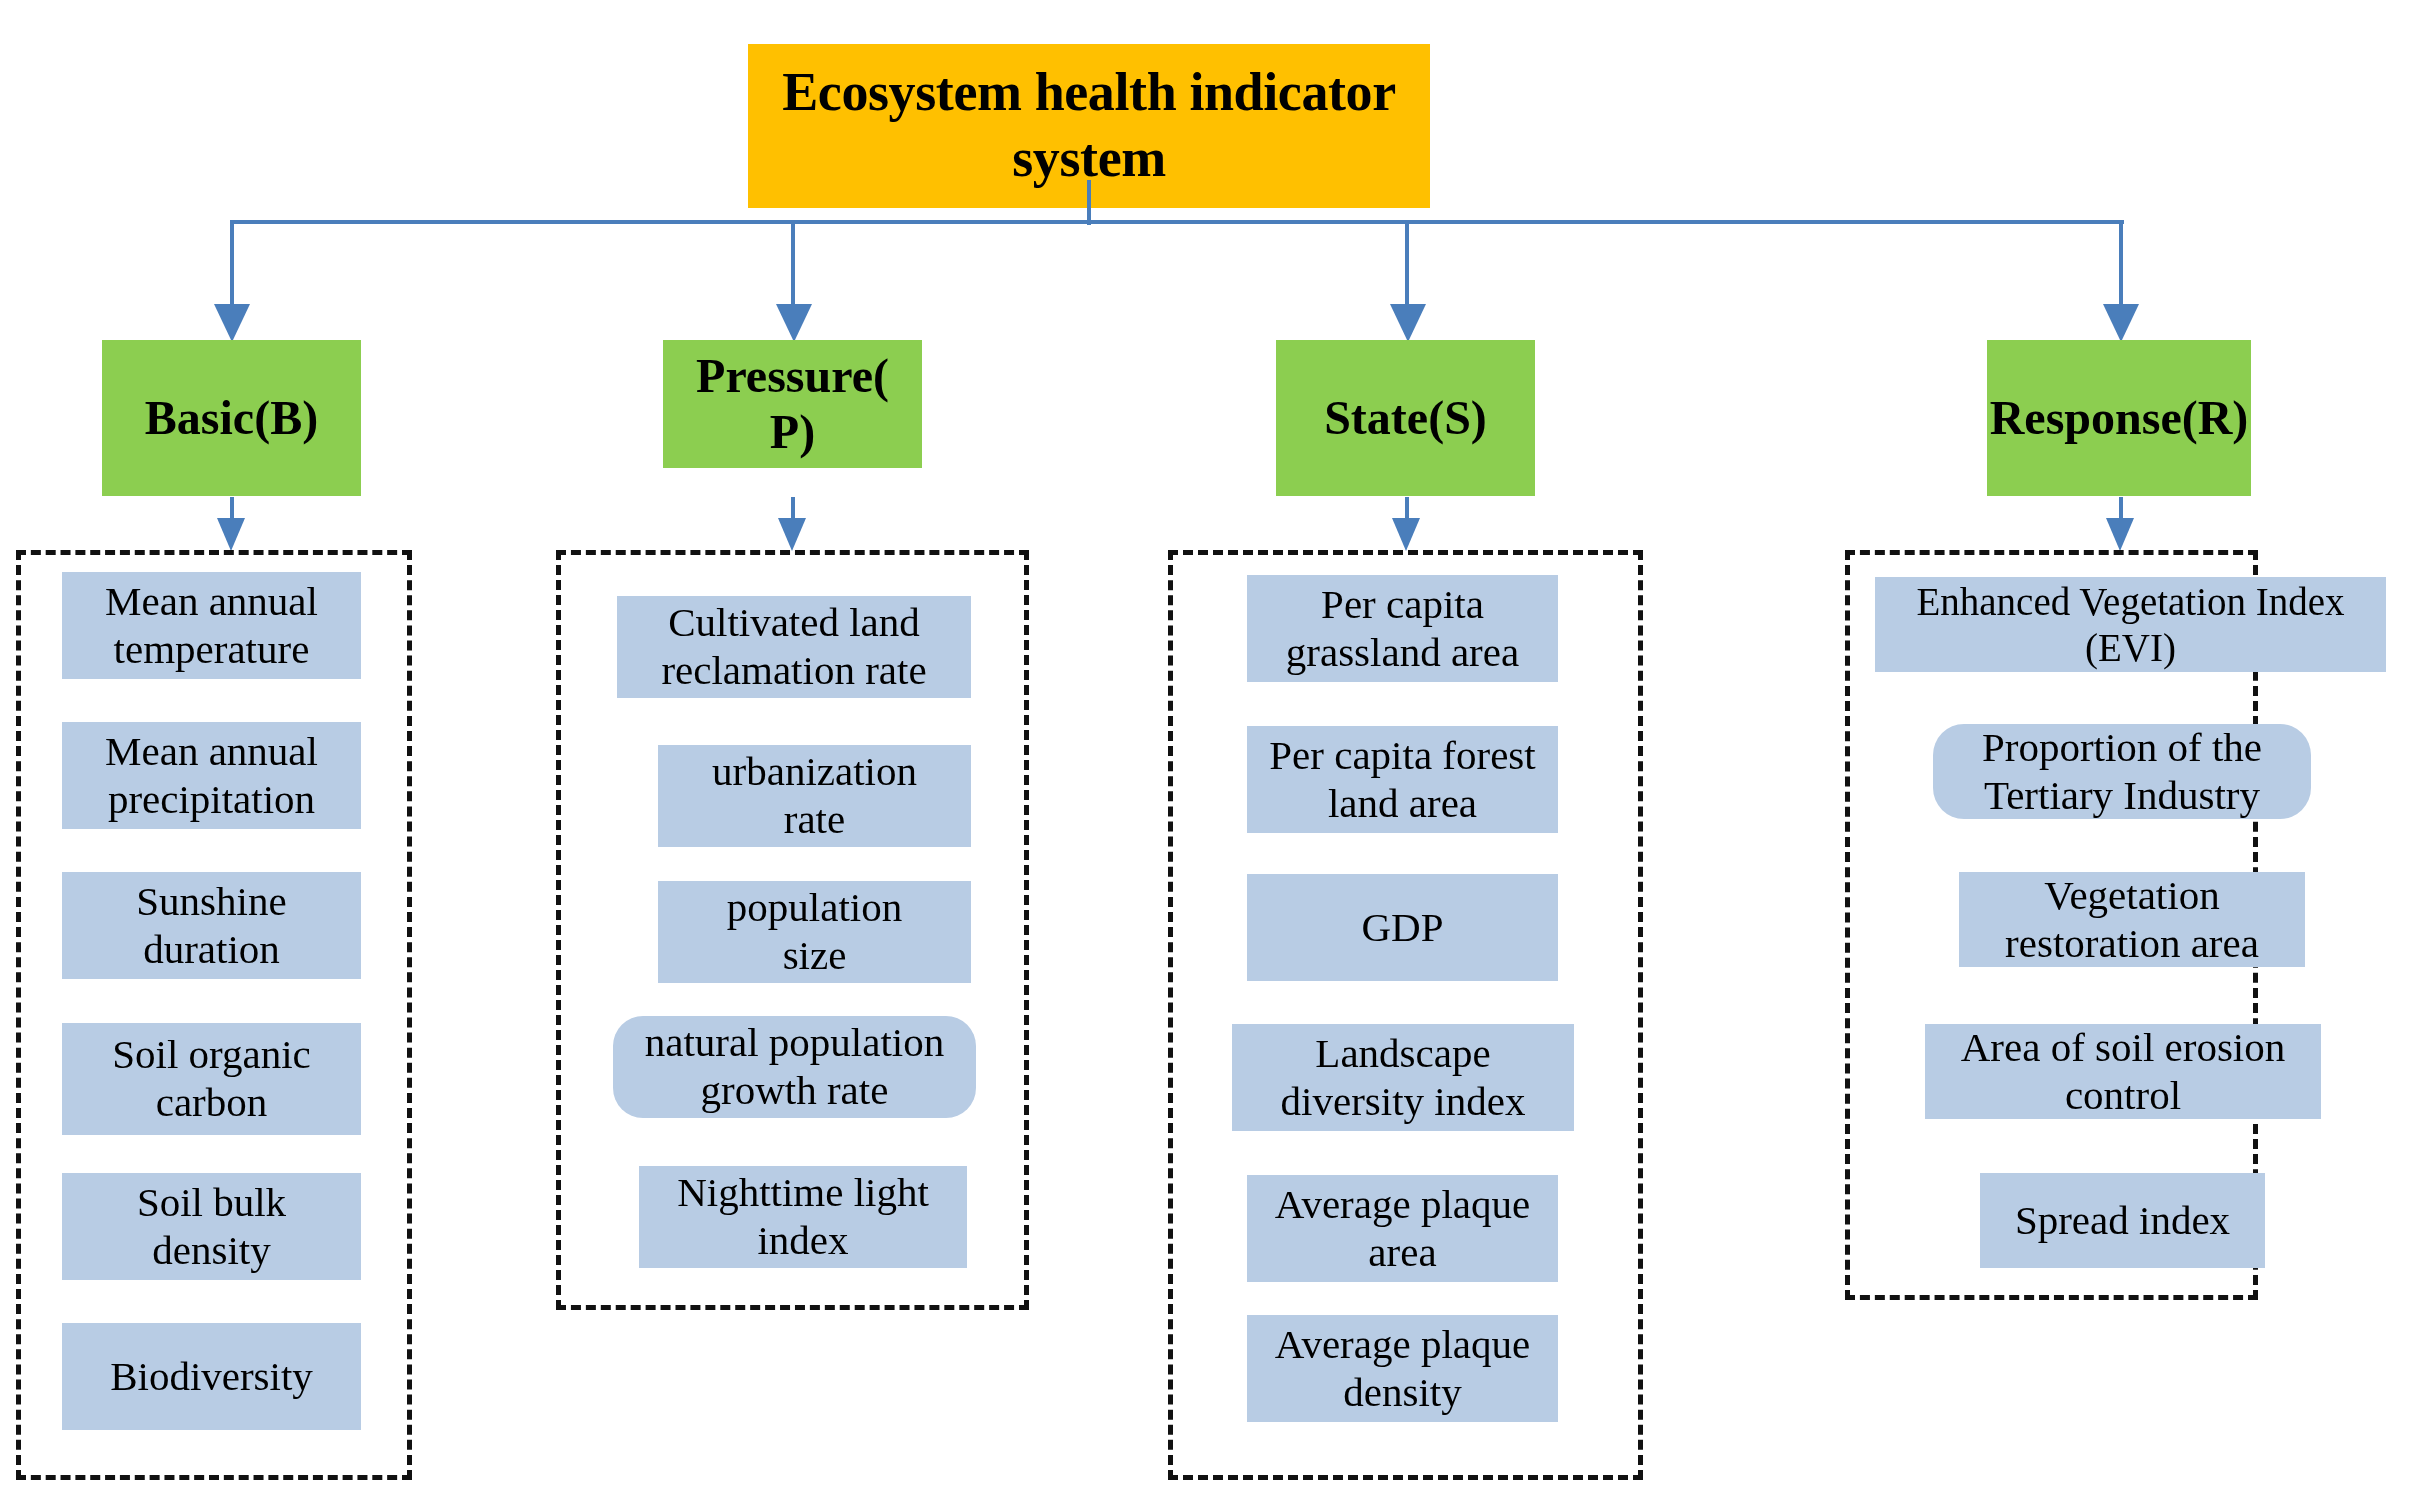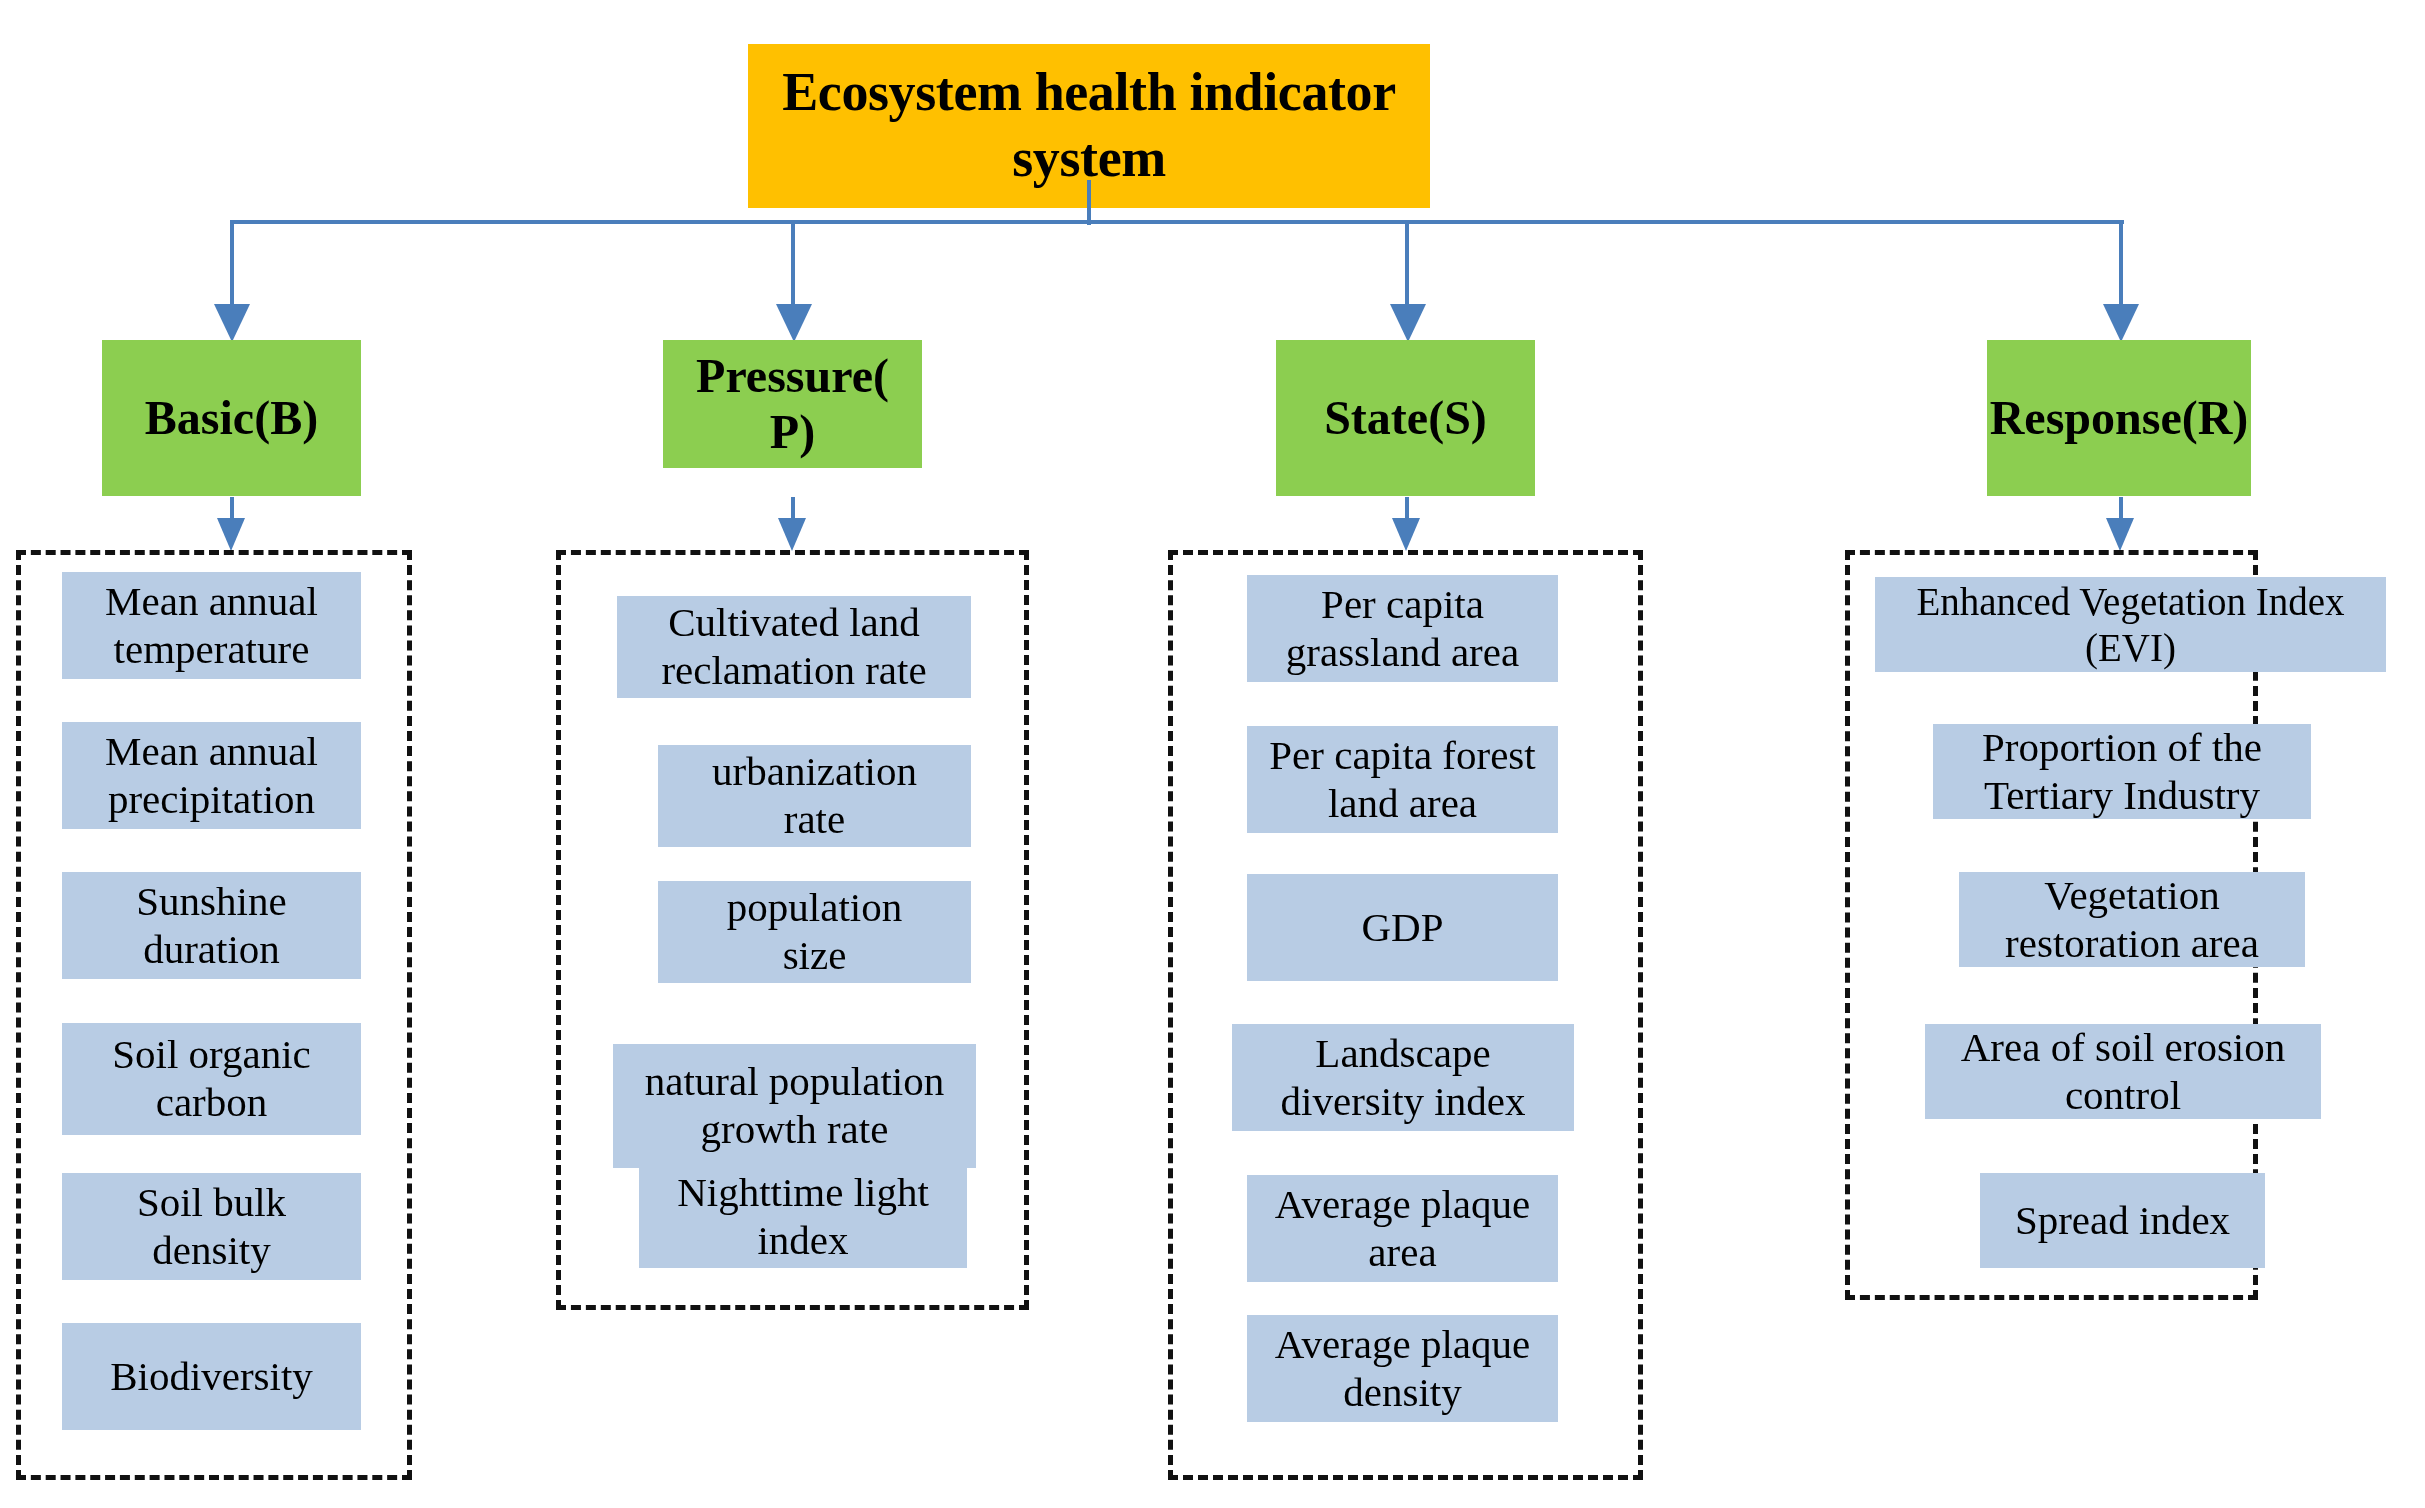--- a/index.html
+++ b/index.html
@@ -140,21 +140,21 @@
   <div class="chip" style="left:62px;top:1323px;width:299px;height:107px;">Biodiversity</div>
 
   <div class="group-box" style="left:556px;top:550px;width:473px;height:760px;"></div>
 
   <div class="chip" style="left:617px;top:596px;width:354px;height:102px;">Cultivated land
 reclamation rate</div>
   <div class="chip" style="left:658px;top:745px;width:313px;height:102px;">urbanization
 rate</div>
   <div class="chip" style="left:658px;top:881px;width:313px;height:102px;">population
 size</div>
-  <div class="chip" style="left:613px;top:1044px;width:363px;height:124px;">natural population
+  <div class="chip" style="left:613px;top:1016px;width:363px;height:102px;border-radius:30px;">natural population
 growth rate</div>
   <div class="chip" style="left:639px;top:1166px;width:328px;height:102px;">Nighttime light
 index</div>
 
   <div class="group-box" style="left:1168px;top:550px;width:475px;height:930px;"></div>
 
   <div class="chip" style="left:1247px;top:575px;width:311px;height:107px;">Per capita
 grassland area</div>
   <div class="chip" style="left:1247px;top:726px;width:311px;height:107px;">Per capita forest
 land area</div>
@@ -163,21 +163,21 @@
 diversity index</div>
   <div class="chip" style="left:1247px;top:1175px;width:311px;height:107px;">Average plaque
 area</div>
   <div class="chip" style="left:1247px;top:1315px;width:311px;height:107px;">Average plaque
 density</div>
 
   <div class="group-box" style="left:1845px;top:550px;width:413px;height:750px;"></div>
 
   <div class="chip" style="left:1875px;top:577px;width:511px;height:95px;font-size:39px;">Enhanced Vegetation Index
 (EVI)</div>
-  <div class="chip" style="left:1933px;top:724px;width:378px;height:95px;">Proportion of the
+  <div class="chip" style="left:1933px;top:724px;width:378px;height:95px;border-radius:31px;">Proportion of the
 Tertiary Industry</div>
   <div class="chip" style="left:1959px;top:872px;width:346px;height:95px;">Vegetation
 restoration area</div>
   <div class="chip" style="left:1925px;top:1024px;width:396px;height:95px;">Area of soil erosion
 control</div>
   <div class="chip" style="left:1980px;top:1173px;width:285px;height:95px;">Spread index</div>
 
 </div>
 
 

